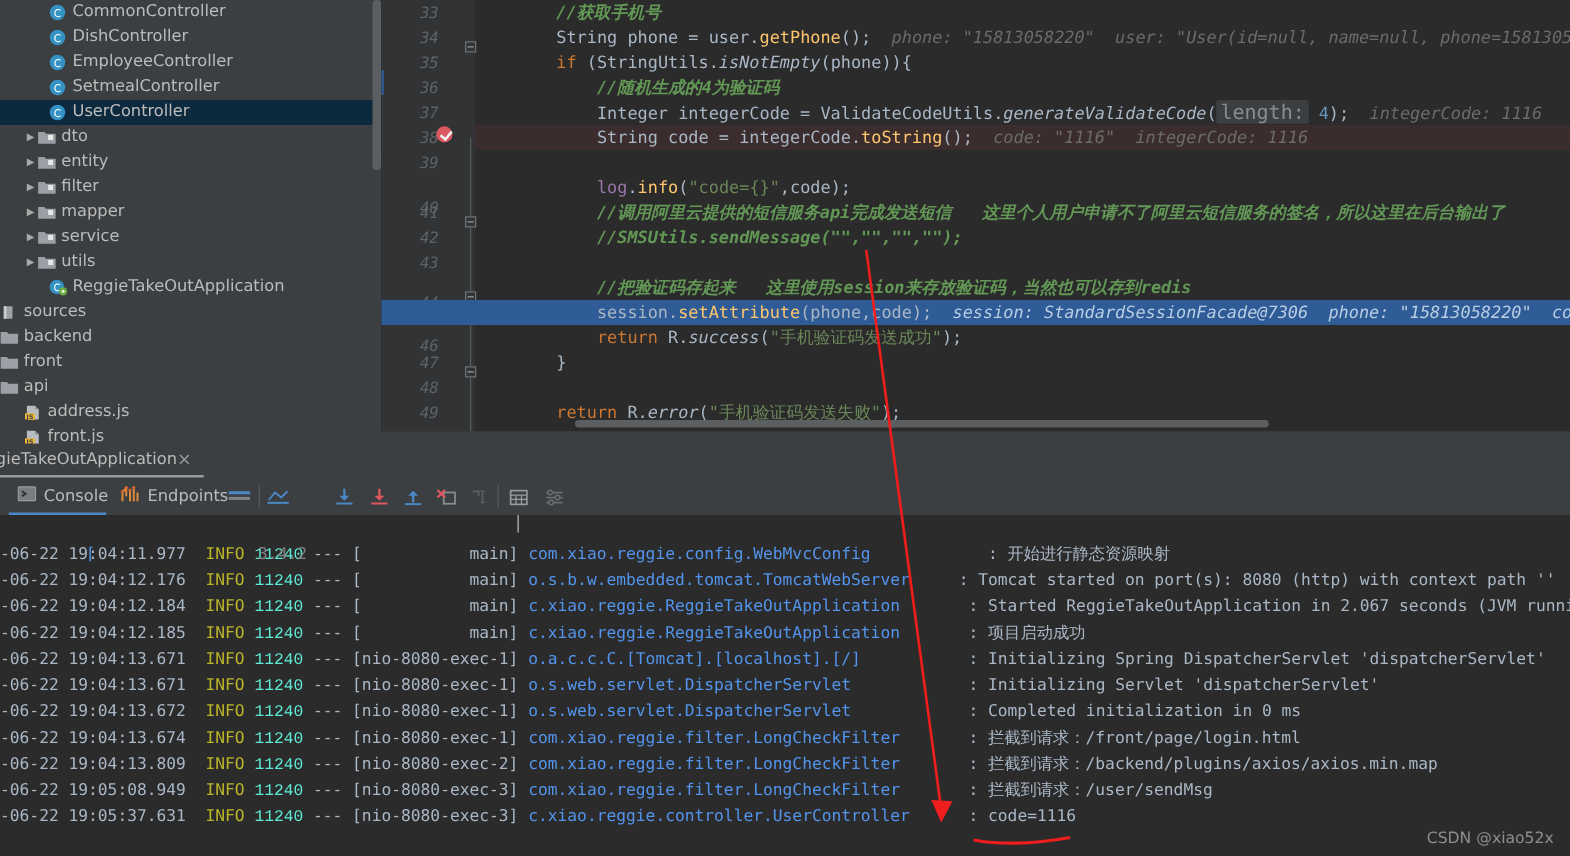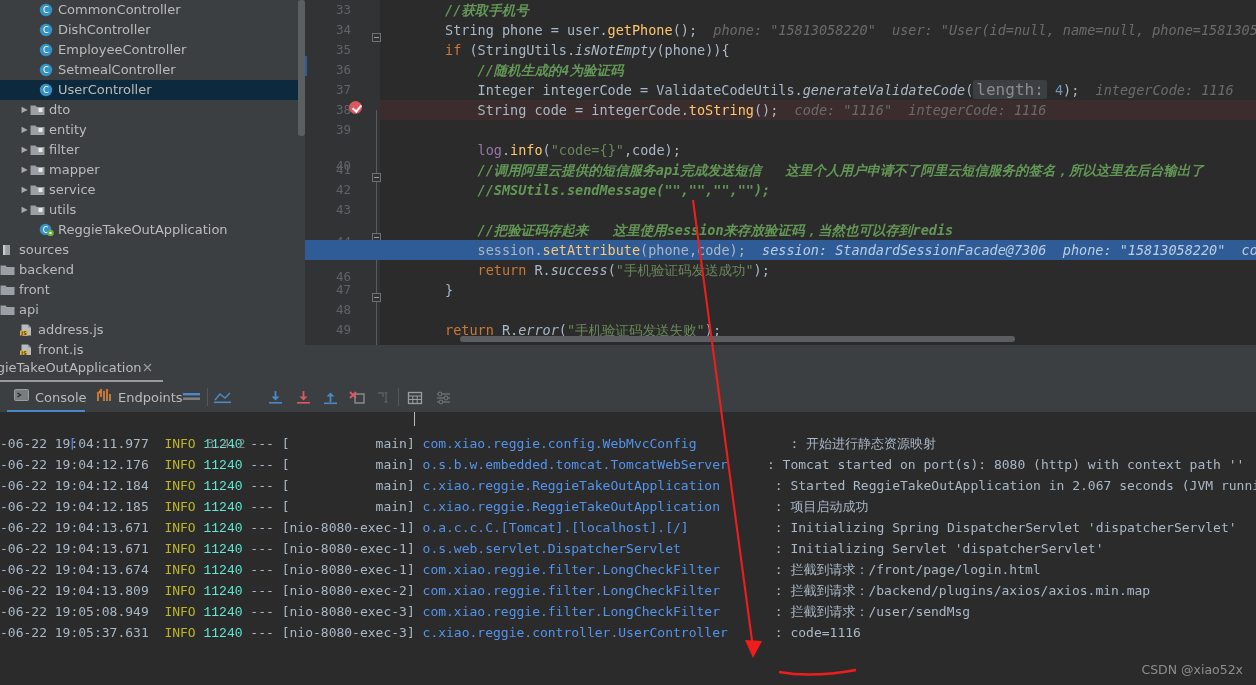--- a/index.html
+++ b/index.html
@@ -37,21 +37,21 @@
   #tree-scrollbar{
     position:absolute;right:0;top:0;width:7px;height:136px;background:#5c5f61;border-radius:3px;
   }
 
   
   #editor{
     position:absolute;left:305px;top:0;width:951px;height:345px;
     background:#2b2b2b;overflow:hidden;
   }
   #gutter{
-    position:absolute;left:0;top:0;width:75px;height:345px;background:#313335;
+    position:absolute;left:0;top:0;width:75px;height:345px;background:#313335;font-style:italic;
   }
   .ln{
     position:absolute;left:0;width:46px;text-align:right;
     color:#606366;font-size:12.5px;line-height:20px;height:20px;
     font-family:"DejaVu Sans Mono","Liberation Mono",monospace;
   }
   .ln.cur{color:#a4a3a3;}
   #fold-col{position:absolute;left:67px;top:0;width:8px;height:345px;}
   .foldmark{
     position:absolute;left:0;width:9px;height:9px;border:1px solid #6e7173;
@@ -404,20 +404,21 @@
         <span id="banner-bits" style="padding-left:6px;">⌈</span><span style="padding-left:130px;" id="banner-ver">3.4.2</span>
         <span id="console-caret"></span>
       </div>
       <div id="console-lines">
           <div class="logline"><span class="lg-date">-06-22 19:04:11.977</span>  <span class="lg-info">INFO</span> <span class="lg-pid">11240</span> <span class="lg-msg">---</span> <span class="lg-thread">[           main]</span> <span class="lg-class">com.xiao.reggie.config.WebMvcConfig</span>            <span class="lg-msg">: 开始进行静态资源映射</span></div>
           <div class="logline"><span class="lg-date">-06-22 19:04:12.176</span>  <span class="lg-info">INFO</span> <span class="lg-pid">11240</span> <span class="lg-msg">---</span> <span class="lg-thread">[           main]</span> <span class="lg-class">o.s.b.w.embedded.tomcat.TomcatWebServer</span>     <span class="lg-msg">: Tomcat started on port(s): 8080 (http) with context path ''</span></div>
           <div class="logline"><span class="lg-date">-06-22 19:04:12.184</span>  <span class="lg-info">INFO</span> <span class="lg-pid">11240</span> <span class="lg-msg">---</span> <span class="lg-thread">[           main]</span> <span class="lg-class">c.xiao.reggie.ReggieTakeOutApplication</span>       <span class="lg-msg">: Started ReggieTakeOutApplication in 2.067 seconds (JVM runnin</span></div>
           <div class="logline"><span class="lg-date">-06-22 19:04:12.185</span>  <span class="lg-info">INFO</span> <span class="lg-pid">11240</span> <span class="lg-msg">---</span> <span class="lg-thread">[           main]</span> <span class="lg-class">c.xiao.reggie.ReggieTakeOutApplication</span>       <span class="lg-msg">: 项目启动成功</span></div>
           <div class="logline"><span class="lg-date">-06-22 19:04:13.671</span>  <span class="lg-info">INFO</span> <span class="lg-pid">11240</span> <span class="lg-msg">---</span> <span class="lg-thread">[nio-8080-exec-1]</span> <span class="lg-class">o.a.c.c.C.[Tomcat].[localhost].[/]</span>           <span class="lg-msg">: Initializing Spring DispatcherServlet 'dispatcherServlet'</span></div>
           <div class="logline"><span class="lg-date">-06-22 19:04:13.671</span>  <span class="lg-info">INFO</span> <span class="lg-pid">11240</span> <span class="lg-msg">---</span> <span class="lg-thread">[nio-8080-exec-1]</span> <span class="lg-class">o.s.web.servlet.DispatcherServlet</span>            <span class="lg-msg">: Initializing Servlet 'dispatcherServlet'</span></div>
+          <div class="logline"><span class="lg-date">-06-22 19:04:13.672</span>  <span class="lg-info">INFO</span> <span class="lg-pid">11240</span> <span class="lg-msg">---</span> <span class="lg-thread">[nio-8080-exec-1]</span> <span class="lg-class">o.s.web.servlet.DispatcherServlet</span>            <span class="lg-msg">: Completed initialization in 0 ms</span></div>
           <div class="logline"><span class="lg-date">-06-22 19:04:13.674</span>  <span class="lg-info">INFO</span> <span class="lg-pid">11240</span> <span class="lg-msg">---</span> <span class="lg-thread">[nio-8080-exec-1]</span> <span class="lg-class">com.xiao.reggie.filter.LongCheckFilter</span>       <span class="lg-msg">: 拦截到请求：/front/page/login.html</span></div>
           <div class="logline"><span class="lg-date">-06-22 19:04:13.809</span>  <span class="lg-info">INFO</span> <span class="lg-pid">11240</span> <span class="lg-msg">---</span> <span class="lg-thread">[nio-8080-exec-2]</span> <span class="lg-class">com.xiao.reggie.filter.LongCheckFilter</span>       <span class="lg-msg">: 拦截到请求：/backend/plugins/axios/axios.min.map</span></div>
           <div class="logline"><span class="lg-date">-06-22 19:05:08.949</span>  <span class="lg-info">INFO</span> <span class="lg-pid">11240</span> <span class="lg-msg">---</span> <span class="lg-thread">[nio-8080-exec-3]</span> <span class="lg-class">com.xiao.reggie.filter.LongCheckFilter</span>       <span class="lg-msg">: 拦截到请求：/user/sendMsg</span></div>
           <div class="logline"><span class="lg-date">-06-22 19:05:37.631</span>  <span class="lg-info">INFO</span> <span class="lg-pid">11240</span> <span class="lg-msg">---</span> <span class="lg-thread">[nio-8080-exec-3]</span> <span class="lg-class">c.xiao.reggie.controller.UserController</span>      <span class="lg-msg">: code=1116</span></div>
         </div>
     </div>
   </div>
 
   <svg id="annot">
     <line x1="693" y1="200" x2="753" y2="648" stroke="#f01d1d" stroke-width="2.1"></line>

